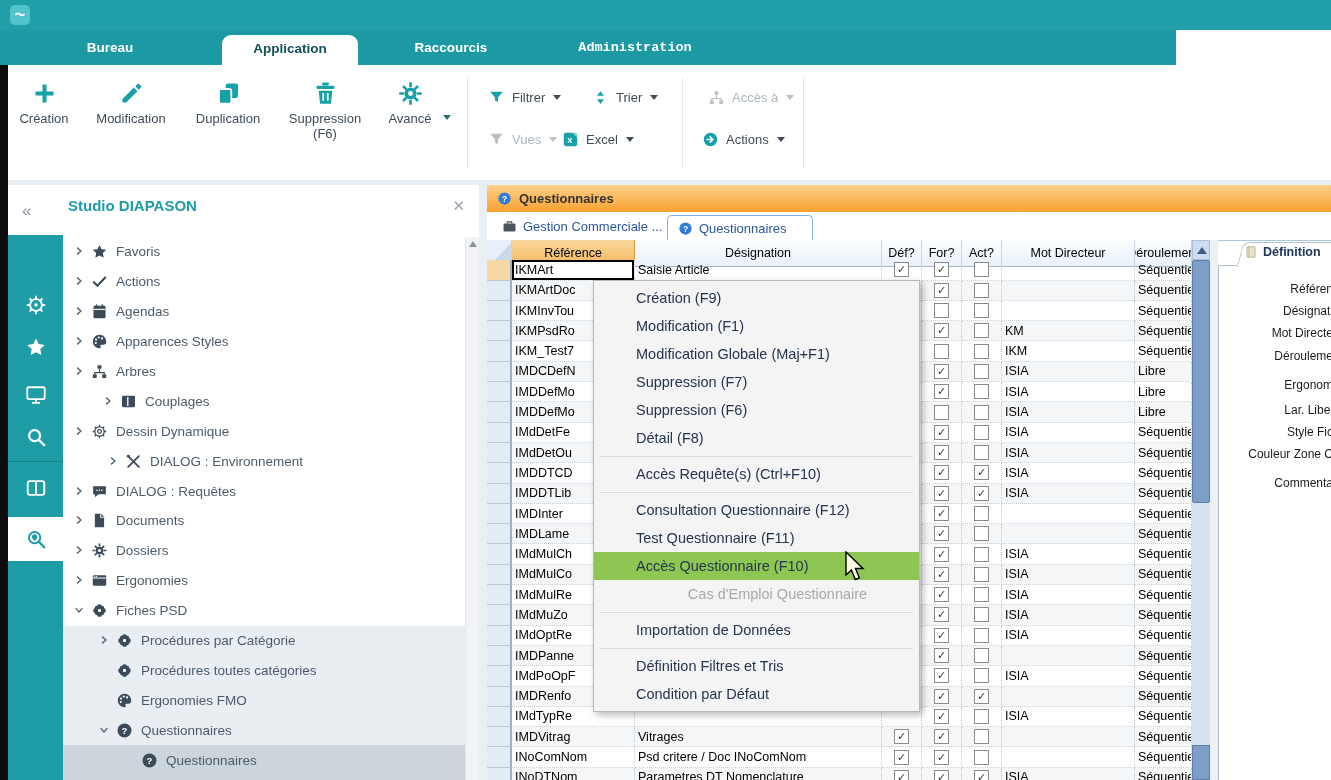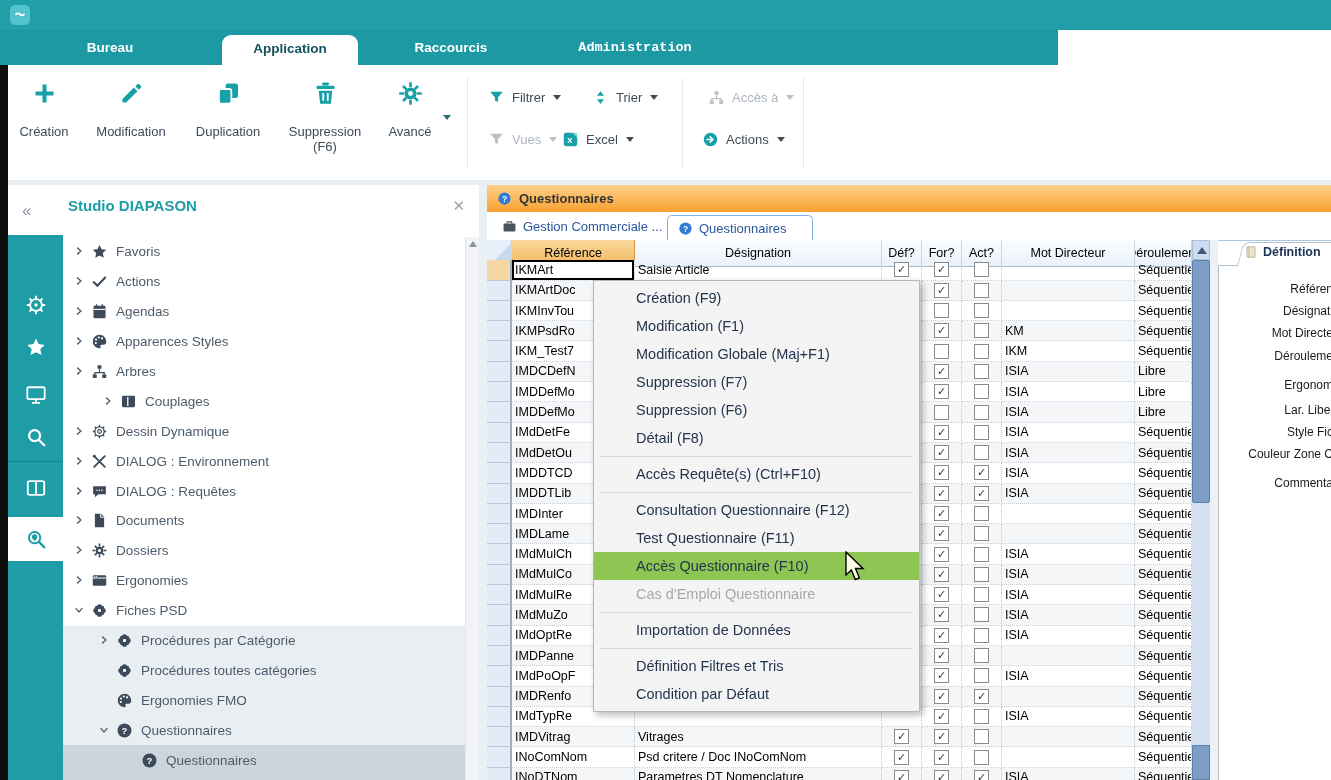--- a/index.html
+++ b/index.html
@@ -10,31 +10,31 @@
   }
   .ico{display:inline-flex;align-items:center;justify-content:center;}
   .ico svg{width:100%;height:100%;display:block;}
 
   
   #titlebar{position:absolute;left:0;top:0;width:1331px;height:30px;background:#209FA9;}
   #app-icon{position:absolute;left:10px;top:5px;width:20px;height:20px;border-radius:5px;background:#52C2CB;}
   #app-icon .ico{width:14px;height:14px;margin:3px;color:#fff;}
 
   
-  #menu-tabs{position:absolute;left:0;top:30px;width:1058px;height:35px;background:#1C99A3;}
+  #menu-tabs{position:absolute;left:0;top:30px;width:1176px;height:35px;background:#1C99A3;}
   .mtab{position:absolute;top:0;height:35px;line-height:35px;text-align:center;color:#fff;
         font-size:13.5px;font-weight:bold;cursor:default;}
   .mtab.active{top:5px;height:30px;line-height:28px;background:#fff;color:#14525B;border-radius:9px 9px 0 0;}
 
   
   #ribbon{position:absolute;left:0;top:65px;width:1331px;height:115px;background:#fff;border-bottom:1px solid #DDE5EA;}
   .rb-sep{position:absolute;top:13px;height:90px;width:1px;background:#E3E8EC;}
   .rb-big{position:absolute;top:12px;width:86px;height:88px;text-align:center;cursor:default;}
   .rb-big .ico{width:27px;height:27px;color:#16A0A8;margin-top:3px;}
-  .rb-big .lbl{font-size:13px;color:#3F4C58;margin-top:13px;line-height:15px;}
+  .rb-big .lbl{font-size:13px;color:#3F4C58;margin-top:0;line-height:15px;}
   .rb-small{position:absolute;height:20px;display:flex;align-items:center;cursor:default;}
   .rb-small .ico{width:17px;height:17px;color:#16A0A8;margin-right:7px;}
   .rb-small .lbl{font-size:13px;color:#3F4C58;margin-right:8px;}
   .rb-small.disabled .ico,.rb-small.disabled .caret{color:#B9C0C6;}
   .rb-small.disabled .lbl{color:#AEB6BD;}
   .caret{width:0;height:0;border-left:4.5px solid transparent;border-right:4.5px solid transparent;
          border-top:5.5px solid currentColor;color:#3F4C58;display:inline-block;}
   .rb-grouplabel{position:absolute;top:158px;font-size:13px;color:#A9B2BB;transform:translateX(-50%);}
   #avance-caret{position:absolute;left:443px;top:50px;color:#2E6E74;}
 
@@ -108,21 +108,21 @@
   #panel-tab-inner{position:absolute;left:1244px;top:245px;width:96px;display:flex;align-items:center;}
   #panel-tab-inner .ico{width:14px;height:14px;margin-right:5px;}
   #panel-tab-inner span{font-size:12.5px;font-weight:bold;color:#20355A;}
   .panel-label{position:absolute;left:1240px;width:93px;text-align:right;font-size:12px;color:#1B1B1B;white-space:nowrap;}
 
   
   #context-menu{position:absolute;left:593px;top:280px;width:327px;background:#F4F4F4;
      border:1px solid #B8B8B8;box-shadow:3px 3px 7px rgba(0,0,0,.28);padding:3px 0;box-sizing:border-box;z-index:50;}
   .mi{position:relative;height:28px;line-height:28px;padding-left:42px;font-size:14.5px;color:#24344D;cursor:default;white-space:nowrap;}
   .mi.highlight{background:#8DC653;}
-  .mi.disabled{color:#A8A8A8;}
+  .mi.disabled{color:#A8A8A8;text-align:center;}
   .mi .subarrow{position:absolute;right:12px;top:9px;width:0;height:0;
      border-top:5px solid transparent;border-bottom:5px solid transparent;border-left:6px solid #555;}
   .msep{border-top:1px solid #D8D8D8;margin:3.5px 6px;}
 
   #cursor{position:absolute;left:845px;top:551px;z-index:100;}
 </style>
 </head>
 <body>
 
 <div id="titlebar">
@@ -406,21 +406,21 @@
           </svg></span>
         <span class="ico t-ico">
           <svg viewBox="0 0 24 24" fill="none" stroke="currentColor" stroke-width="1.8">
             <circle cx="12" cy="12" r="6.6"></circle>
             <circle cx="12" cy="12" r="2.6"></circle>
             <path d="M12 2.5v3M12 18.5v3M2.5 12h3M18.5 12h3M5.3 5.3l2.1 2.1M16.6 16.6l2.1 2.1M5.3 18.7l2.1-2.1M16.6 7.4l2.1-2.1"></path>
           </svg>
         </span>
         <span>Dessin Dynamique</span>
       </div>
-      <div class="trow" style="padding-left: 10px;">
+      <div class="trow" style="padding-left: 20px; margin-left: 24px;">
         <span class="t-chev"><svg viewBox="0 0 16 16" fill="none">
             <path d="M5.5 3.5 10.5 8l-5 4.5" stroke="currentColor" stroke-width="1.8"></path>
           </svg></span>
         <span class="ico t-ico">
           <svg viewBox="0 0 24 24" fill="currentColor">
             <path d="M4.5 4.5l15 15M19.5 4.5l-15 15" stroke="currentColor" stroke-width="2.6" stroke-linecap="round"></path>
             <circle cx="4.7" cy="4.7" r="2.1"></circle>
           </svg>
         </span>
         <span>DIALOG : Environnement</span>

